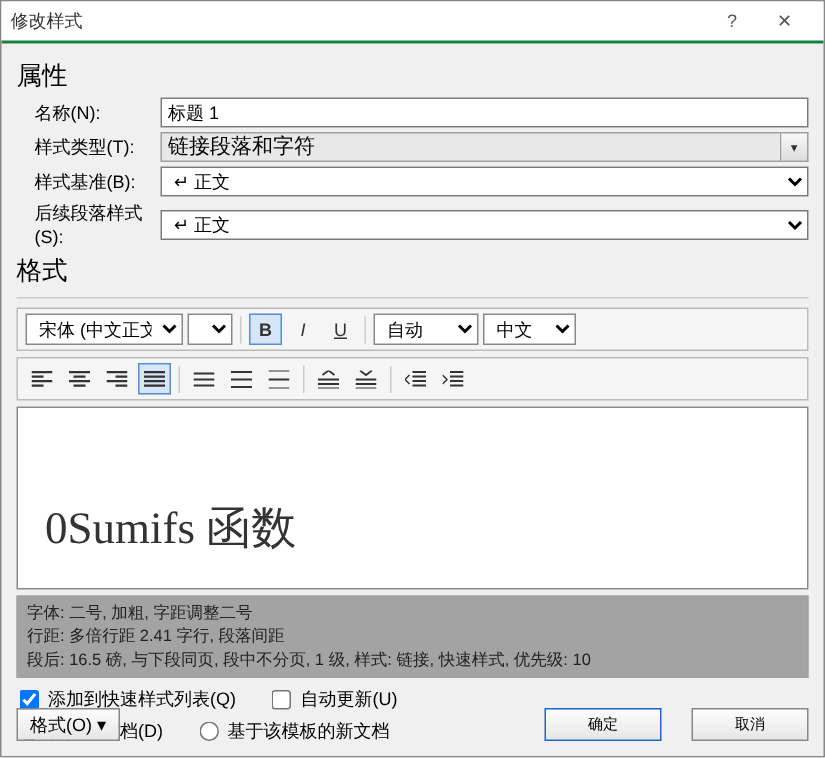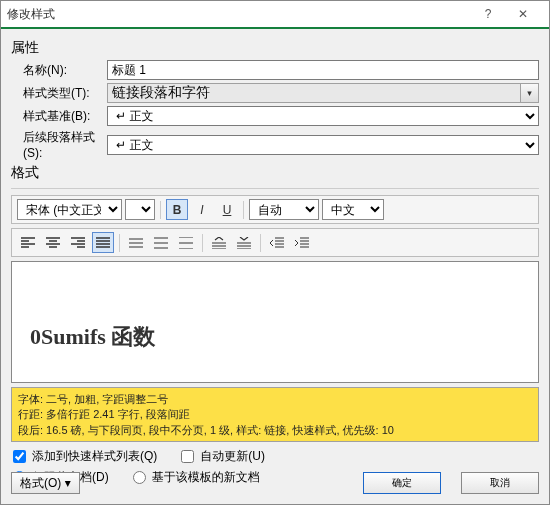--- a/index.html
+++ b/index.html
@@ -3,37 +3,37 @@
 <meta charset="utf-8">
 <style>
   * { box-sizing: border-box; margin: 0; padding: 0; }
   body { font-family: "Microsoft YaHei", Tahoma, sans-serif; font-size: 12px; background: #fff; width: 550px; height: 505px; overflow: hidden; color: #000; }
   .dialog { width: 550px; height: 505px; background: #f0f0f0; border: 1px solid #888; position: relative; }
   .titlebar { height: 28px; display: flex; align-items: center; padding: 0 6px; background: #fff; border-bottom: 2px solid #15803d; }
   .titlebar .title { flex: 1; font-size: 12px; color: #333; }
   .titlebar .win-btn { width: 40px; height: 26px; display: flex; align-items: center; justify-content: center; color: #555; }
   .titlebar .win-btn.help { width: 30px; }
   .content { padding: 6px 10px 0 10px; }
-  .section-label { font-size: 14px; color: #000; margin: 4px 0 2px 0; }
+  .section-label { font-size: 17px; color: #000; margin: 4px 0 2px 0; }
   .row { display: flex; align-items: center; margin: 3px 0; }
   .row .lbl { width: 96px; padding-left: 12px; font-size: 12px; }
   .row .ctrl { flex: 1; display: flex; align-items: center; }
   input[type=text], select { height: 20px; border: 1px solid #7a7a7a; background: #fff; font-size: 12px; padding: 0 4px; font-family: inherit; }
   .wide { width: 100%; }
   .ro-disp { height: 20px; border: 1px solid #a0a0a0; background: #e8e8e8; font-size: 14px; padding: 2px 4px; flex: 1; display: flex; align-items: center; }
   .dd-arrow { width: 18px; height: 20px; border: 1px solid #a0a0a0; border-left: none; background: linear-gradient(#f8f8f8,#ddd); display: flex; align-items: center; justify-content: center; font-size: 9px; color: #333; }
   .hr { border: none; border-top: 1px solid #ccc; margin: 6px 0; }
   .toolbar { border: 1px solid #bbb; background: #f5f5f5; padding: 3px 5px; display: flex; align-items: center; gap: 3px; margin-bottom: 4px; }
   select.tb { height: 21px; border: 1px solid #888; background: #fff; font-size: 12px; }
   .btn-ic { width: 22px; height: 21px; border: 1px solid transparent; display: flex; align-items: center; justify-content: center; font-size: 12px; color: #333; }
   .btn-ic.act { border-color: #5b8bd0; background: #d6e6f8; }
   .sep { width: 1px; height: 18px; background: #ccc; margin: 0 2px; }
   .preview { background: #fff; border: 1px solid #888; height: 122px; margin-bottom: 4px; position: relative; padding: 18px; }
-  .preview-text { font-family: "SimHei","Microsoft YaHei"; font-size: 22px; color: #333; font-weight: bold; margin-top: 42px; }
-  .desc-box { border: 1px solid #a0a0a0; background: #fde047; height: 55px; padding: 4px 6px; font-size: 11px; line-height: 1.4; color: #222; overflow: hidden; margin-bottom: 4px; }
+  .preview-text { font-family: "SimHei","Microsoft YaHei"; font-size: 30px; color: #333; font-weight: normal; margin-top: 42px; }
+  .desc-box { border: 1px solid #a0a0a0; background: #a3a3a3; height: 55px; padding: 4px 6px; font-size: 11px; line-height: 1.4; color: #222; overflow: hidden; margin-bottom: 4px; }
   .chk-row { display: flex; align-items: center; gap: 6px; padding: 2px 0 2px 2px; font-size: 12px; }
   .chk-row input { margin: 0; }
   .footer { position: absolute; left: 10px; right: 10px; bottom: 10px; display: flex; align-items: center; gap: 12px; }
   .fmt-btn { height: 22px; padding: 0 8px; border: 1px solid #888; background: linear-gradient(#fdfdfd,#e6e6e6); display: flex; align-items: center; gap: 4px; font-size: 12px; }
   .footer-sp { flex: 1; }
   .std-btn { height: 22px; width: 78px; border: 1px solid #888; background: linear-gradient(#fdfdfd,#e6e6e6); font-size: 10px; margin-left: 8px; }
   .std-btn.primary { border-color: #1a66c9; }
   svg { pointer-events: none; }
 </style>
 </head>

